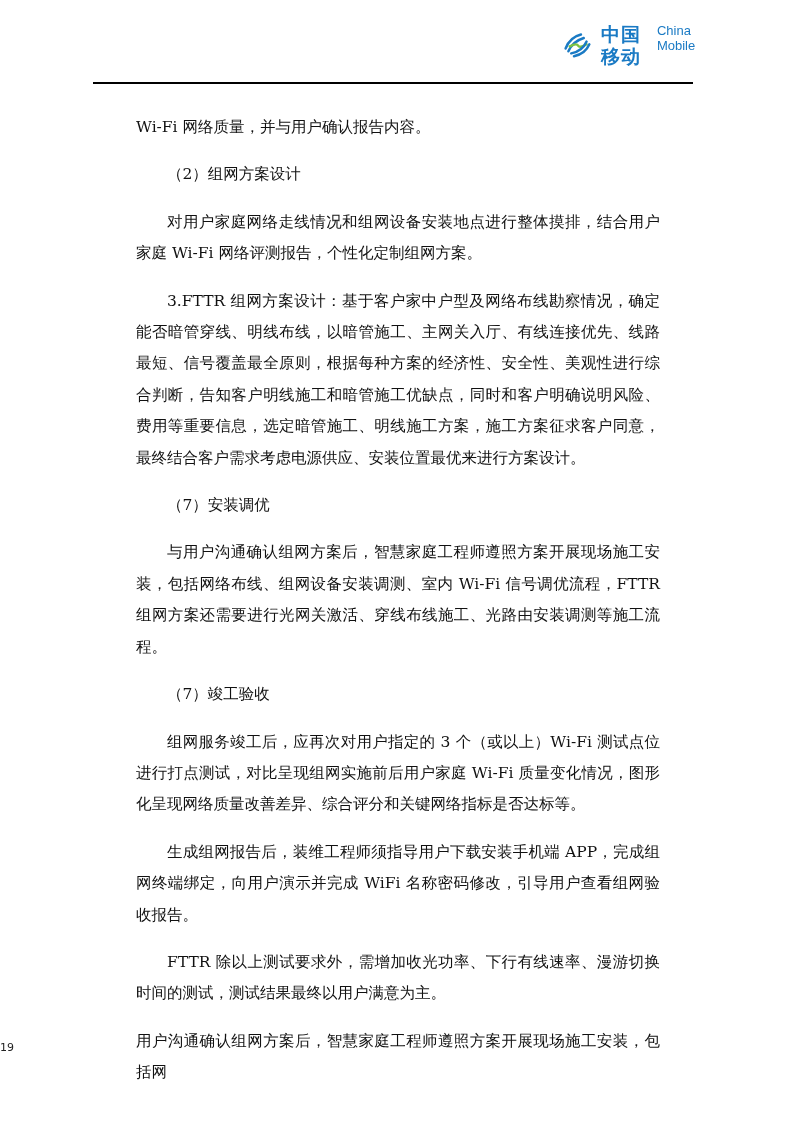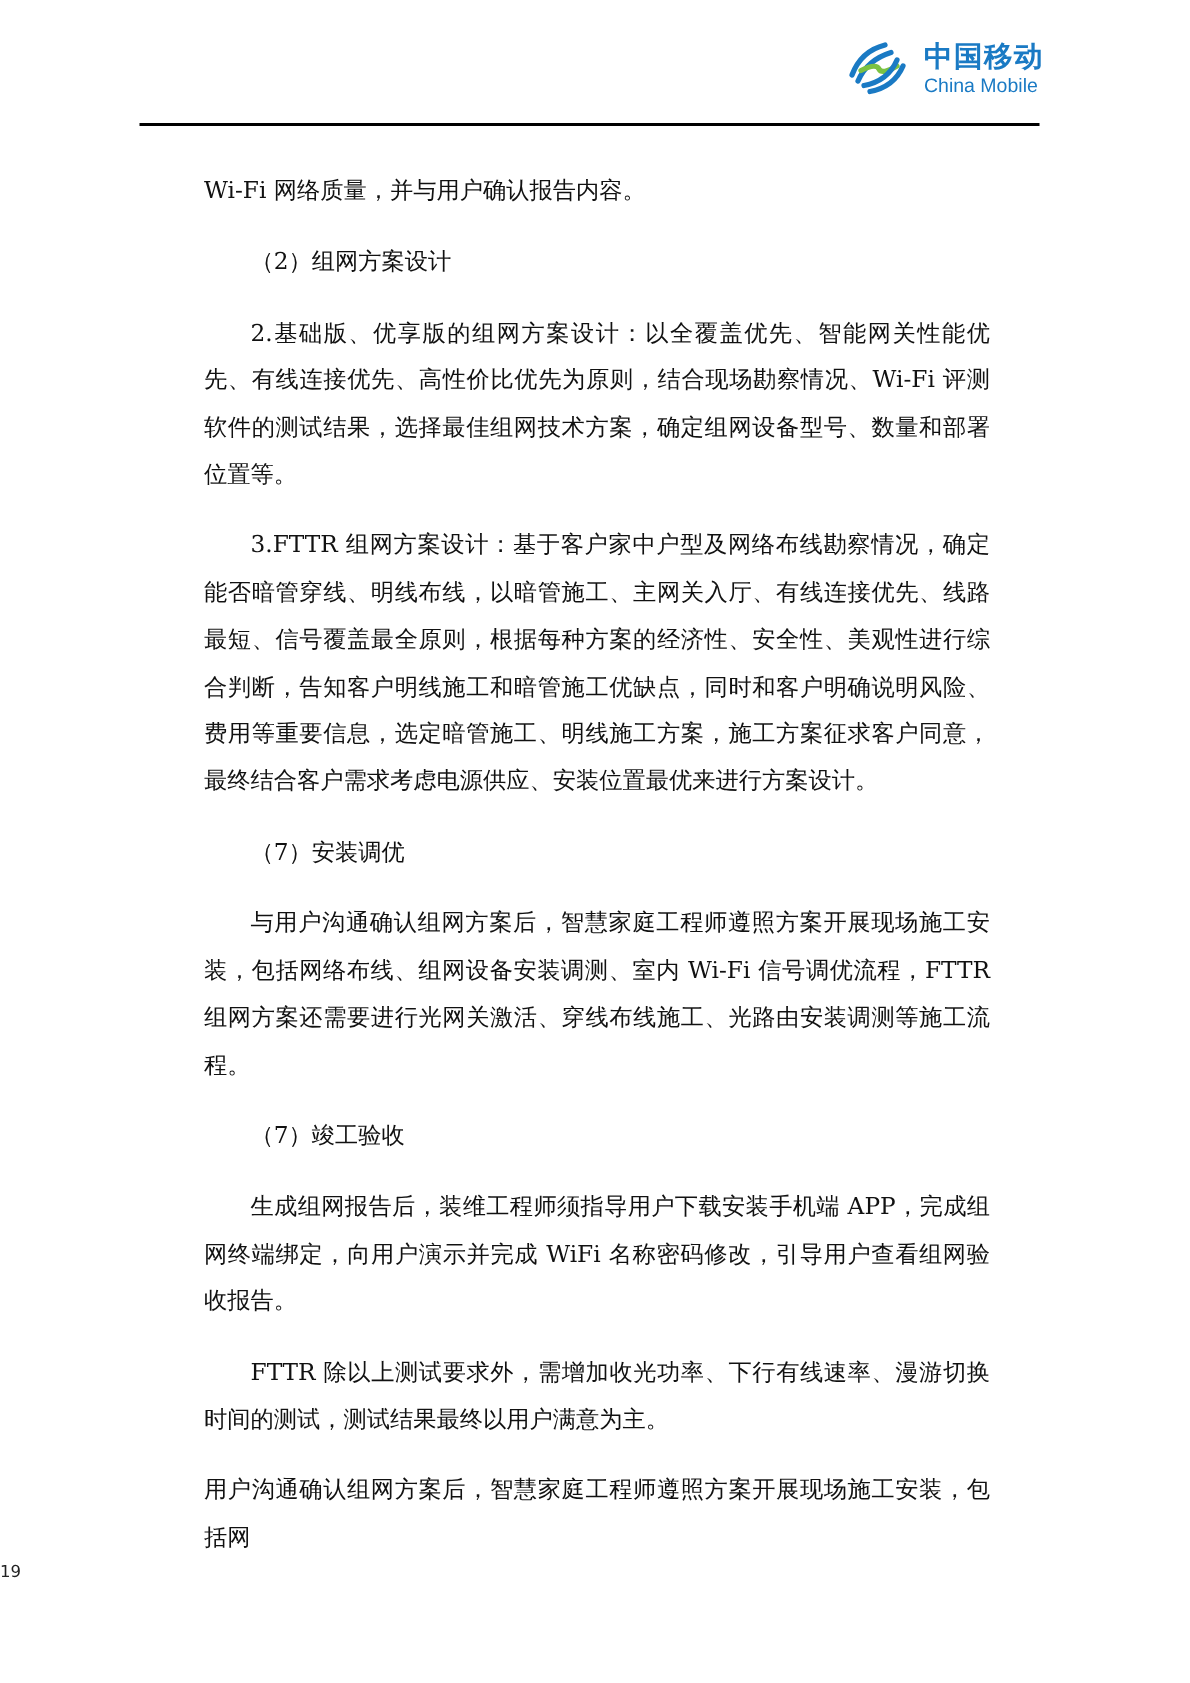--- a/index.html
+++ b/index.html
@@ -1,20 +1,20 @@
 <!DOCTYPE html>
 <html><head>
 <meta charset="utf-8">
 <style>
   html, body { margin: 0; padding: 0; background: #ffffff; }
   body { width: 793px; height: 1122px; position: relative; overflow: hidden;
          font-family: "DejaVu Serif", "Liberation Serif", serif; color: #111; }
   .header-logo { position: absolute; left: 560px; top: 20px; width: 150px; height: 50px; display: flex; align-items: center; }
   .logo-mark { width: 50px; height: 50px; }
-  .logo-text { margin-left: 6px; display: flex; flex-direction: column; justify-content: center; }
+  .logo-text { margin-left: 6px; display: flex; flex-direction: row; justify-content: center; }
   .logo-cn { font-family: "DejaVu Sans", "Liberation Sans", sans-serif; font-size: 19px; color: #1a7ac4; letter-spacing: 1px; line-height: 22px; font-weight: bold; }
   .logo-en { font-family: Liberation Sans, sans-serif; font-size: 13px; color: #1a7ac4; line-height: 15px; }
   .header-rule { position: absolute; left: 93px; top: 82px; width: 600px; height: 2px; background: #000; }
   .content { position: absolute; left: 120px; top: 96px; width: 556px; }
   .p { font-size: 15.5px; line-height: 31.4px; text-align: justify; margin: 16px; word-break: break-all; }
   .indent { text-indent: 31px; }
   .heading { text-indent: 31px; }
   .page-number { position: absolute; left: 0; width: 793px; top: 1041px; 
                  font-family: "DejaVu Sans", "Liberation Sans", sans-serif; font-size: 11px; color: #222; }
 </style>
@@ -35,23 +35,24 @@
     <span class="logo-cn">中国移动</span>
     <span class="logo-en">China Mobile</span>
   </div>
 </div>
 
 <div class="header-rule"></div>
 
 <div class="content">
   <p class="p">Wi-Fi 网络质量，并与用户确认报告内容。</p>
   <p class="p heading">（2）组网方案设计</p>
-  <p class="p indent">2.基础版、优享版的组网方案设计：以全覆盖优先、智能网关性能优先、有线连接优先、高性价比优先为原则，结合现场勘察情况、Wi-Fi 评测软件的测试结果，选择最佳组网技术方案，确定组网设备型号、数量和部署位置等。</p>
+  <p class="p indent">对用户家庭网络走线情况和组网设备安装地点进行整体摸排，结合用户家庭 Wi-Fi 网络评测报告，个性化定制组网方案。</p>
   <p class="p indent">3.FTTR 组网方案设计：基于客户家中户型及网络布线勘察情况，确定能否暗管穿线、明线布线，以暗管施工、主网关入厅、有线连接优先、线路最短、信号覆盖最全原则，根据每种方案的经济性、安全性、美观性进行综合判断，告知客户明线施工和暗管施工优缺点，同时和客户明确说明风险、费用等重要信息，选定暗管施工、明线施工方案，施工方案征求客户同意，最终结合客户需求考虑电源供应、安装位置最优来进行方案设计。</p>
   <p class="p heading">（7）安装调优</p>
   <p class="p indent">与用户沟通确认组网方案后，智慧家庭工程师遵照方案开展现场施工安装，包括网络布线、组网设备安装调测、室内 Wi-Fi 信号调优流程，FTTR 组网方案还需要进行光网关激活、穿线布线施工、光路由安装调测等施工流程。</p>
   <p class="p heading">（7）竣工验收</p>
+  <p class="p indent">组网服务竣工后，应再次对用户指定的 3 个（或以上）Wi-Fi 测试点位进行打点测试，对比呈现组网实施前后用户家庭 Wi-Fi 质量变化情况，图形化呈现网络质量改善差异、综合评分和关键网络指标是否达标等。</p>
   <p class="p indent">生成组网报告后，装维工程师须指导用户下载安装手机端 APP，完成组网终端绑定，向用户演示并完成 WiFi 名称密码修改，引导用户查看组网验收报告。</p>
   <p class="p indent">FTTR 除以上测试要求外，需增加收光功率、下行有线速率、漫游切换时间的测试，测试结果最终以用户满意为主。</p>
   <p class="p">用户沟通确认组网方案后，智慧家庭工程师遵照方案开展现场施工安装，包括网</p>
 </div>
 
 <div class="page-number">19</div>
 
 </body></html>

